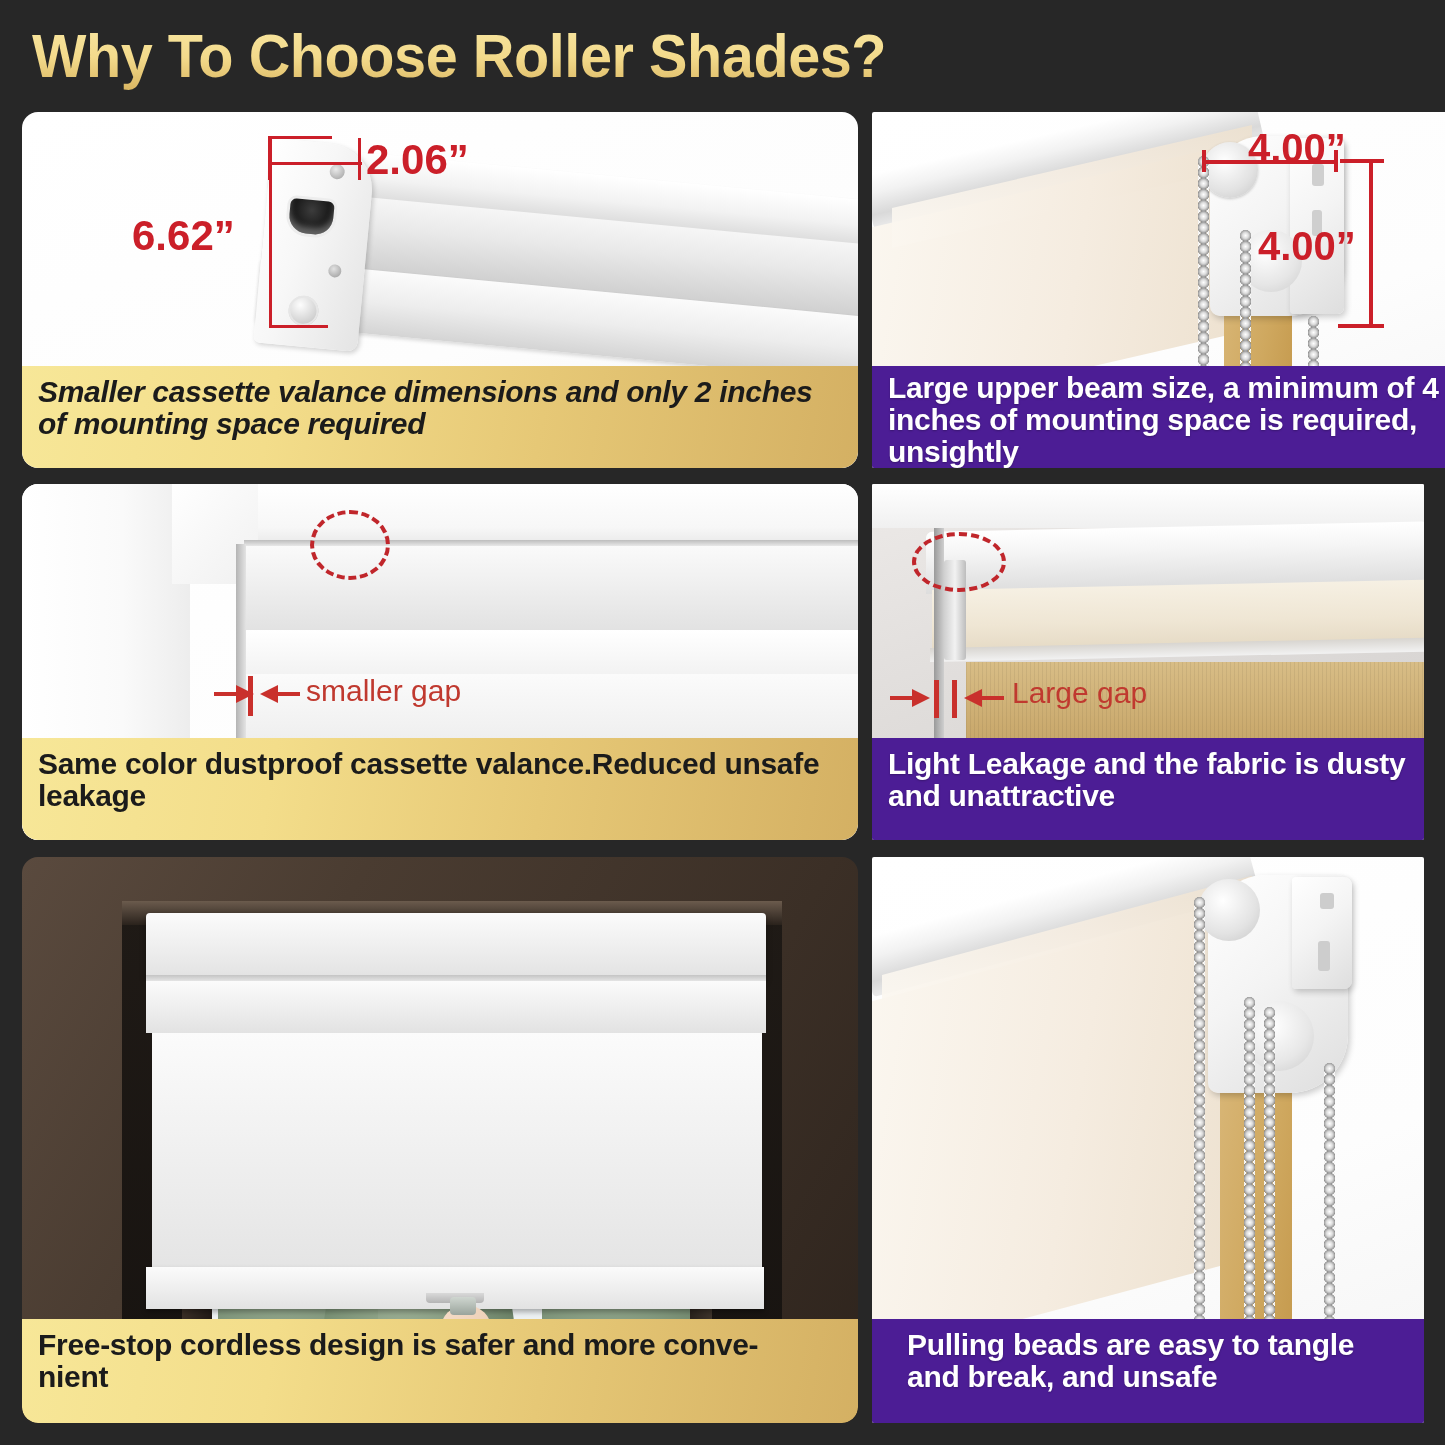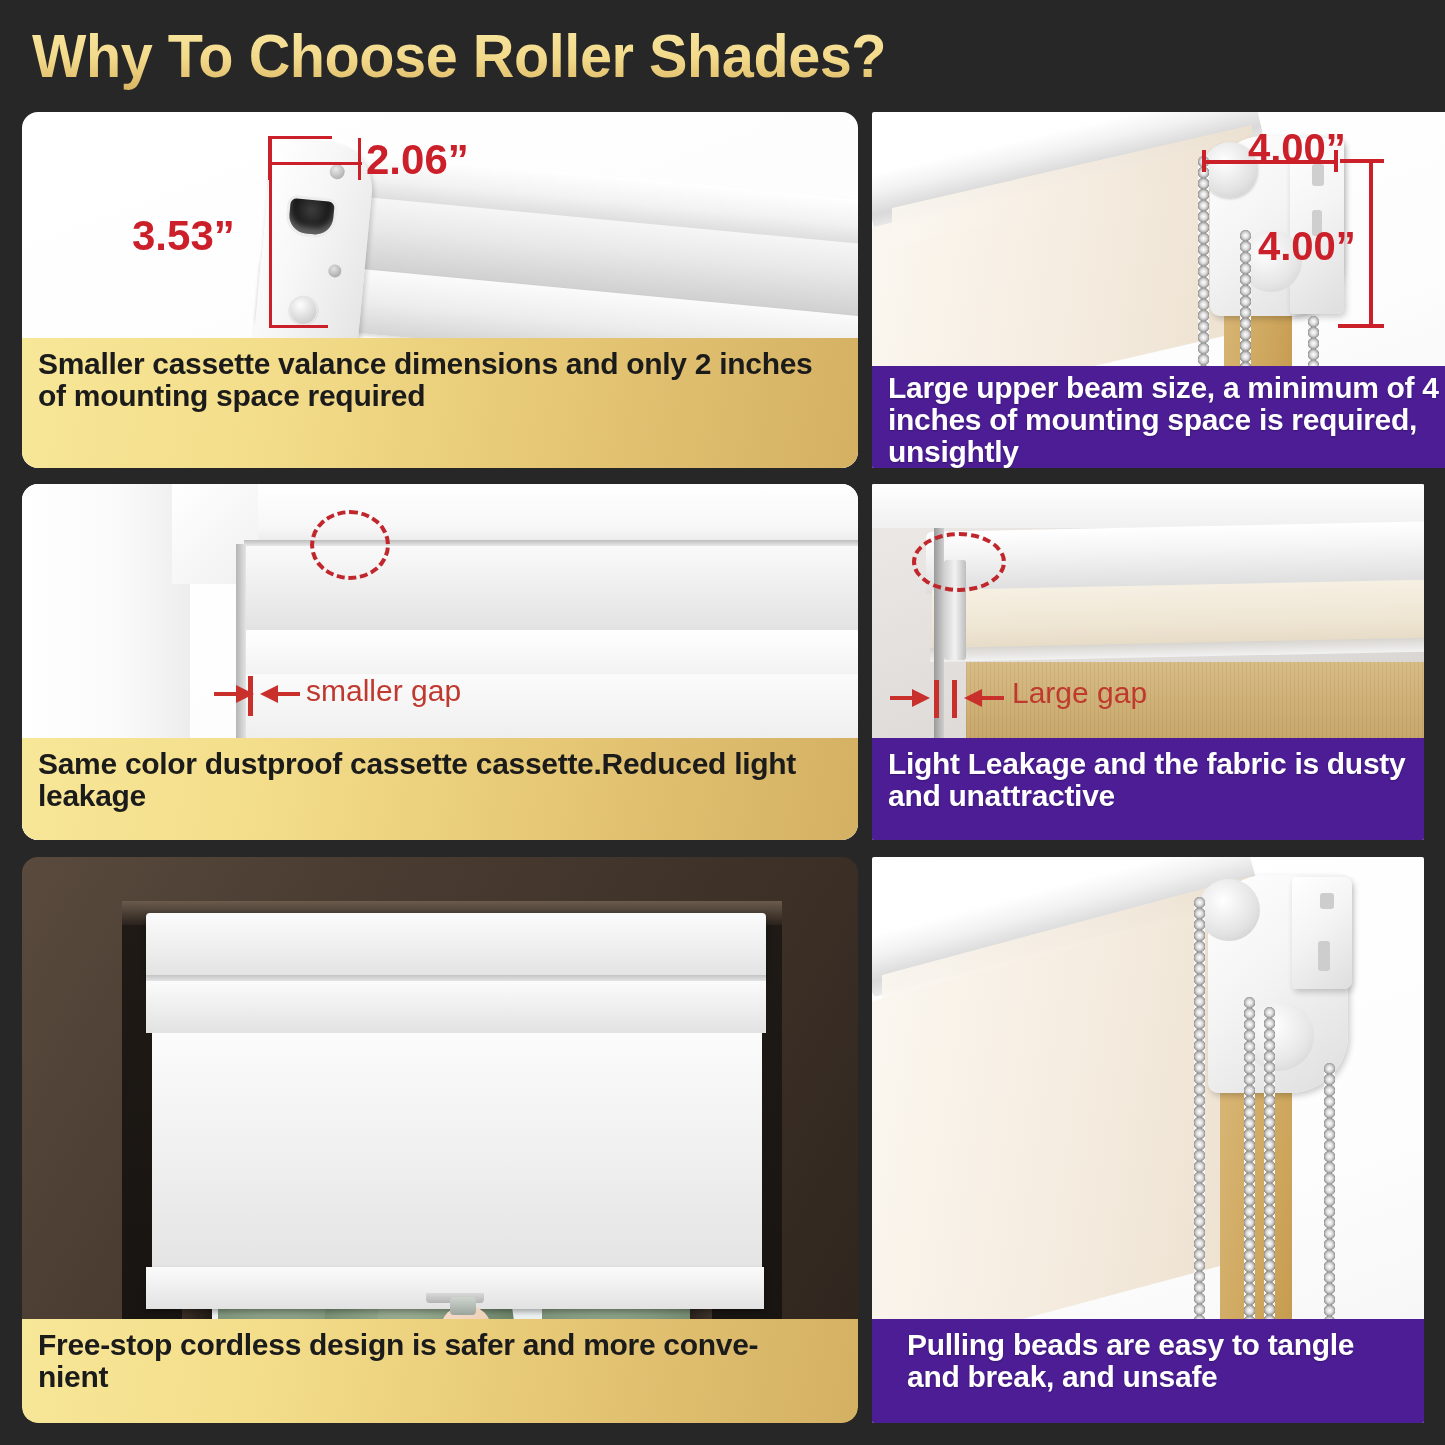--- a/index.html
+++ b/index.html
@@ -180,23 +180,23 @@
       </div>
 
       <div class="dim-line" style="left:246px;top:24px;width:3px;height:44px;"></div>
       <div class="dim-line" style="left:336px;top:26px;width:3px;height:42px;"></div>
       <div class="dim-line" style="left:248px;top:50px;width:92px;height:3px;"></div>
       <div class="dim-label" style="left:344px;top:24px;font-size:42px;">2.06”</div>
 
       <div class="dim-line" style="left:248px;top:24px;width:62px;height:3px;"></div>
       <div class="dim-line" style="left:248px;top:213px;width:58px;height:3px;"></div>
       <div class="dim-line" style="left:247px;top:26px;width:3px;height:190px;"></div>
-      <div class="dim-label" style="left:110px;top:100px;font-size:42px;">3.53”</div>
-    </div>
-    <div class="cap gold" style="height:130px;">Smaller cassette valance dimensions and only 2 inches of mounting space required</div>
+      <div class="dim-label" style="left:110px;top:100px;font-size:42px;">6.62”</div>
+    </div>
+    <div class="cap gold" style="height:102px;font-style:italic;">Smaller cassette valance dimensions and only 2 inches of mounting space required</div>
   </div>
 
   <div class="panel right" style="left:872px;top:112px;width:652px;height:356px;">
     <div class="photo">
       <div class="white-bg"></div>
 
       <div class="rs-tube tex-v" style="left:-10px;top:64px;width:400px;height:54px;transform:rotate(-13deg);transform-origin:left top;border-radius:4px;"></div>
       <div class="rs-fabric tex-v" style="left:-12px;top:118px;width:390px;height:190px;transform:skewY(-13deg);transform-origin:left top;"></div>
       <div class="rs-fabric tex-v" style="left:20px;top:96px;width:360px;height:40px;transform:skewY(-13deg);transform-origin:left top;opacity:.9;"></div>
       <div class="rs-tan" style="left:352px;top:140px;width:68px;height:165px;transform:skewY(-11deg);transform-origin:left top;"></div>
@@ -241,21 +241,21 @@
 
       <div class="dashed-circle" style="left:288px;top:26px;width:72px;height:62px;"></div>
 
       <div class="arrow-stem" style="left:192px;top:208px;width:24px;"></div>
       <div class="arrow-r" style="left:214px;top:201px;"></div>
       <div class="gap-tick" style="left:226px;top:192px;height:40px;"></div>
       <div class="arrow-l" style="left:238px;top:201px;"></div>
       <div class="arrow-stem" style="left:256px;top:208px;width:22px;"></div>
       <div class="gaplabel" style="left:284px;top:190px;">smaller gap</div>
     </div>
-    <div class="cap gold" style="height:102px;">Same color dustproof cassette cassette.Reduced light leakage</div>
+    <div class="cap gold" style="height:102px;">Same color dustproof cassette valance.Reduced unsafe leakage</div>
   </div>
 
   <div class="panel right" style="left:872px;top:484px;width:552px;height:356px;">
     <div class="photo">
       <div class="gray-bg"></div>
 
       <div style="position:absolute;left:0;top:0;width:552px;height:256px;background:linear-gradient(160deg,#edeae8 0%,#e3e0de 40%,#d5d2d0 100%);"></div>
       <div style="position:absolute;left:0;top:0;width:552px;height:44px;background:linear-gradient(180deg,#ffffff,#f0f0f0);"></div>
 
       <div style="position:absolute;left:54px;top:48px;width:500px;height:62px;background:linear-gradient(180deg,#ffffff 0%,#f5f5f5 35%,#dddddd 100%);border-radius:6px 4px 0 0;transform:skewY(-1.2deg);transform-origin:left top;"></div>

